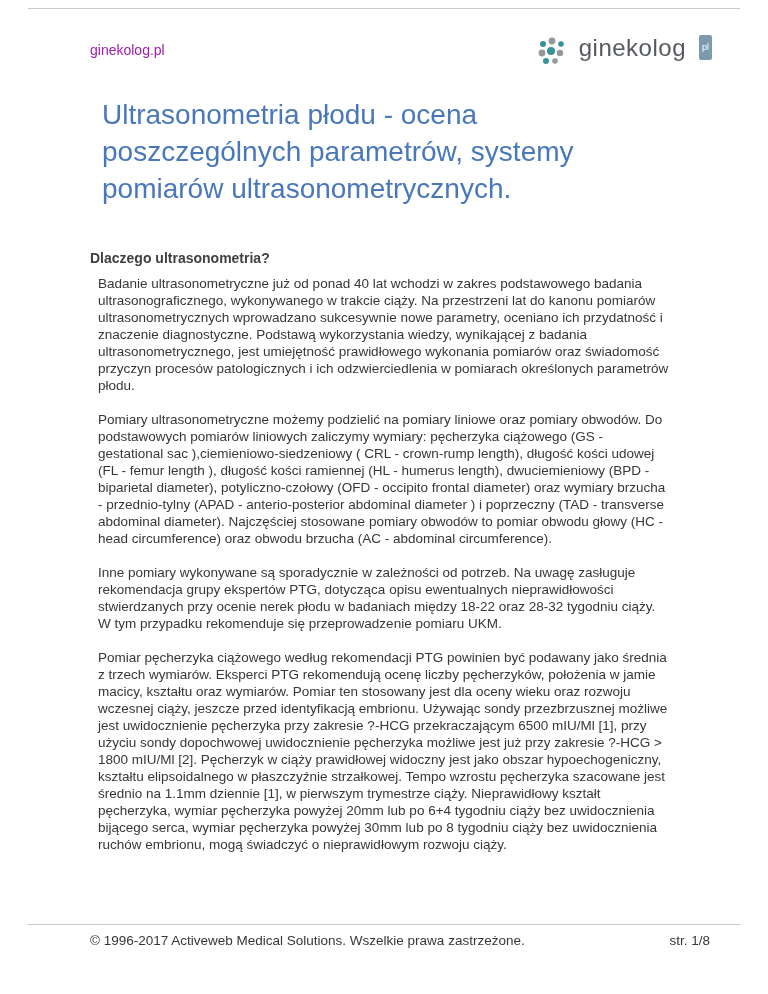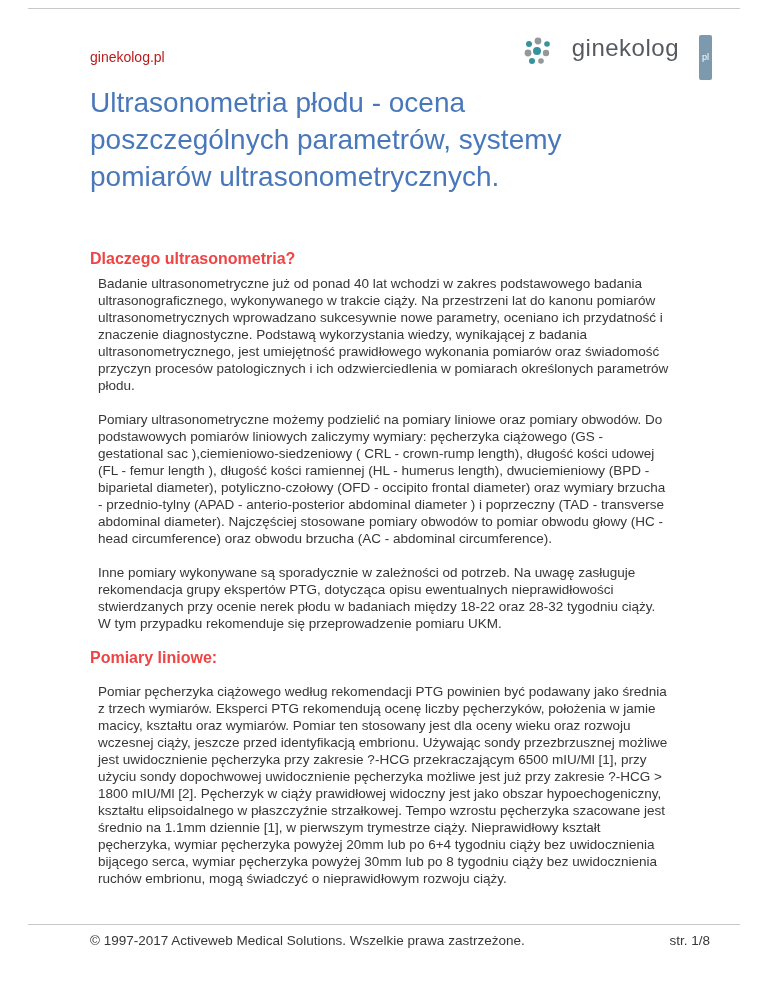--- a/index.html
+++ b/index.html
@@ -35,70 +35,70 @@
     position: absolute;
     left: 90px;
     right: 56px;
     top: 34px;
     display: flex;
     justify-content: space-between;
     align-items: center;
   }
   .site-url {
     font-size: 14px;
-    color: #b91c1c;
+    color: #a21caf;
   }
   .logo {
     display: flex;
     align-items: flex-start;
-    gap: 20px;
+    gap: 13px;
   }
   .logo-dots { margin-top: 2px; }
   .logo-text {
     font-size: 24px;
     color: #565a5e;
     letter-spacing: 0.5px;
     line-height: 28px;
   }
   .logo-badge {
     font-size: 9px;
     line-height: 9px;
     color: #ffffff;
     background: #7c99ad;
-    padding: 18px 3px;
+    padding: 8px 3px;
     border-radius: 2px;
     margin-top: 1px;
   }
 
   .title {
     position: absolute;
     left: 90px;
     top: 84px;
     width: 560px;
-    margin: 0;
+    margin: 12px;
     font-size: 28px;
     line-height: 37px;
     font-weight: 400;
     color: #4978ba;
   }
 
   .content {
     position: absolute;
     left: 90px;
     top: 250px;
     width: 588px;
     font-size: 13.5px;
     line-height: 17px;
   }
   .content h2 {
     margin: 0;
-    font-size: 16px;
+    font-size: 14px;
     line-height: 17px;
     font-weight: 700;
-    color: #ef4444;
+    color: #404040;
   }
   .content p {
     margin: 8px;
   }
   .block { margin-bottom: 17px; }
 
   .footer {
     position: absolute;
     left: 90px;
     right: 58px;
@@ -144,30 +144,27 @@
     </div>
 
     <div class="block">
       <p>Pomiary ultrasonometryczne możemy podzielić na pomiary liniowe oraz pomiary obwodów. Do podstawowych pomiarów liniowych zaliczymy wymiary: pęcherzyka ciążowego (GS - gestational sac ),ciemieniowo-siedzeniowy ( CRL - crown-rump length), długość kości udowej (FL - femur length ), długość kości ramiennej (HL - humerus length), dwuciemieniowy (BPD - biparietal diameter), potyliczno-czołowy (OFD - occipito frontal diameter) oraz wymiary brzucha - przednio-tylny (APAD - anterio-posterior abdominal diameter ) i poprzeczny (TAD - transverse abdominal diameter). Najczęściej stosowane pomiary obwodów to pomiar obwodu głowy (HC - head circumference) oraz obwodu brzucha (AC - abdominal circumference).</p>
     </div>
 
     <div class="block">
       <p>Inne pomiary wykonywane są sporadycznie w zależności od potrzeb. Na uwagę zasługuje rekomendacja grupy ekspertów PTG, dotycząca opisu ewentualnych nieprawidłowości stwierdzanych przy ocenie nerek płodu w badaniach między 18-22 oraz 28-32 tygodniu ciąży. W tym przypadku rekomenduje się przeprowadzenie pomiaru UKM.</p>
     </div>
 
-    <div class="block">
-      <h2>Pomiary liniowe:</h2>
-    </div>
 
     <div class="block">
       <p>Pomiar pęcherzyka ciążowego według rekomendacji PTG powinien być podawany jako średnia z trzech wymiarów. Eksperci PTG rekomendują ocenę liczby pęcherzyków, położenia w jamie macicy, kształtu oraz wymiarów. Pomiar ten stosowany jest dla oceny wieku oraz rozwoju wczesnej ciąży, jeszcze przed identyfikacją embrionu. Używając sondy przezbrzusznej możliwe jest uwidocznienie pęcherzyka przy zakresie ?-HCG przekraczającym 6500 mIU/Ml [1], przy użyciu sondy dopochwowej uwidocznienie pęcherzyka możliwe jest już przy zakresie ?-HCG &gt; 1800 mIU/Ml [2]. Pęcherzyk w ciąży prawidłowej widoczny jest jako obszar hypoechogeniczny, kształtu elipsoidalnego w płaszczyźnie strzałkowej. Tempo wzrostu pęcherzyka szacowane jest średnio na 1.1mm dziennie [1], w pierwszym trymestrze ciąży. Nieprawidłowy kształt pęcherzyka, wymiar pęcherzyka powyżej 20mm lub po 6+4 tygodniu ciąży bez uwidocznienia bijącego serca, wymiar pęcherzyka powyżej 30mm lub po 8 tygodniu ciąży bez uwidocznienia ruchów embrionu, mogą świadczyć o nieprawidłowym rozwoju ciąży.</p>
     </div>
 
   </div>
 
   <div class="rule bottom"></div>
 
   <div class="footer">
-    <span>© 1997-2017 Activeweb Medical Solutions. Wszelkie prawa zastrzeżone.</span>
+    <span>© 1996-2017 Activeweb Medical Solutions. Wszelkie prawa zastrzeżone.</span>
     <span>str. 1/8</span>
   </div>
 
 </div>
 
 </body></html>

